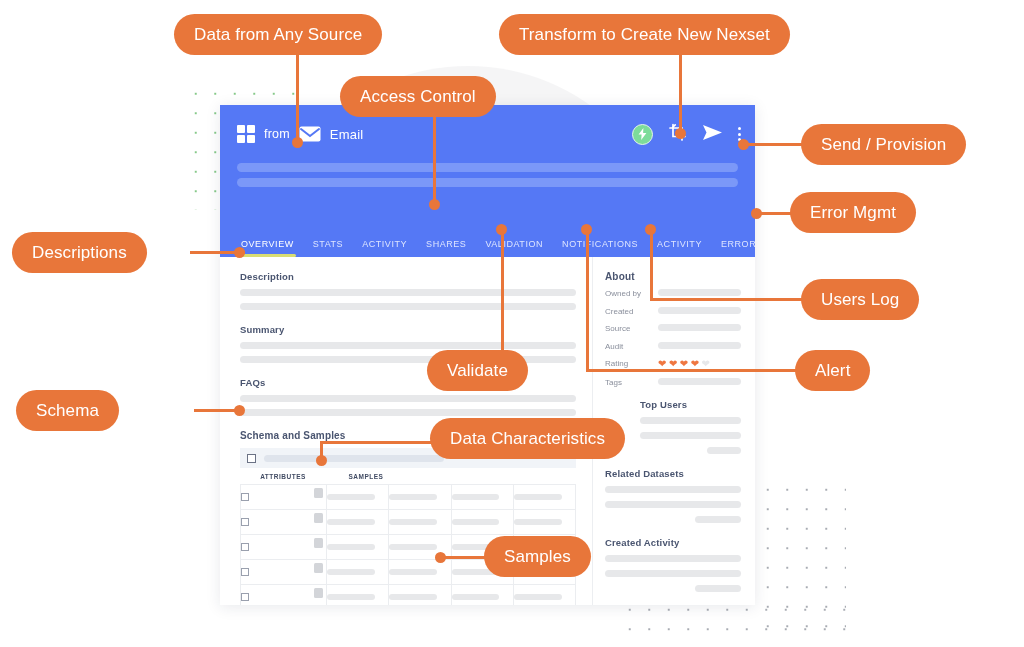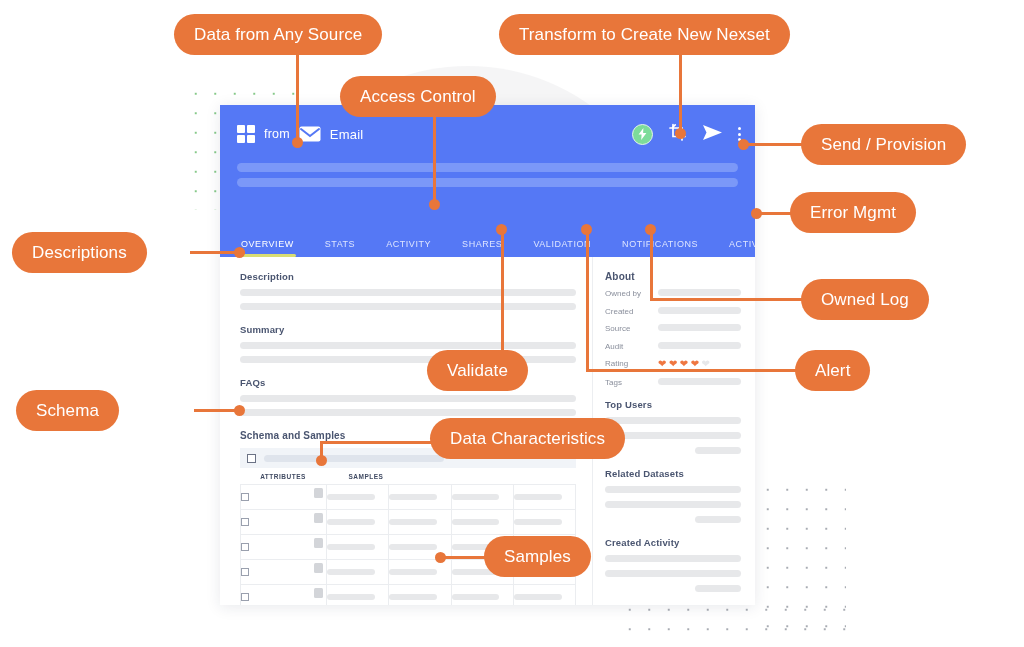--- a/index.html
+++ b/index.html
@@ -67,21 +67,21 @@
     background: #7ddc9a; border: 1.5px solid #e6f6ea;
     display: flex; align-items: center; justify-content: center;
   }
   .dots-v { display: flex; flex-direction: column; gap: 2.2px; align-items: center; }
   .dots-v i { width: 3px; height: 3px; border-radius: 50%; background: #fff; display: block; }
 
   .hdr-bars { padding: 0 17px; display: flex; flex-direction: column; gap: 6px; }
   .hdr-bar { height: 9px; border-radius: 4.5px; background: #7b98f8; }
 
   .tabs {
-    display: flex; align-items: flex-end; gap: 13px;
+    display: flex; align-items: flex-end; gap: 1px;
     background: #5578f5; height: 30px; padding: 0 0 0 12px;
   }
   .tab {
     color: #dde5ff; font-size: 9px; letter-spacing: .55px;
     padding: 0 9px 8px 9px; position: relative; white-space: nowrap;
     cursor: pointer;
   }
   .tab.active { color: #ffffff; }
   .tab.active::after {
     content: ""; position: absolute; left: 7px; right: 7px; bottom: 0;
@@ -398,21 +398,21 @@
               <span class="heart">❤</span>
               <span class="heart off">❤</span>
             </span>
           </div>
           <div class="about-row">
             <span class="about-key">Tags</span>
             <span class="about-val"></span>
           </div>
         </div>
 
-        <div class="rblock" style="margin-top:12px;">
+        <div class="rblock" style="margin-top:12px;margin-left:35px;">
           <div class="sec-title">Top Users</div>
           <div class="rbar"></div>
           <div class="rbar"></div>
           <div class="rbar short"></div>
         </div>
 
         <div class="rblock" style="margin-top:14px;">
           <div class="sec-title">Related Datasets</div>
           <div class="rbar"></div>
           <div class="rbar"></div>
@@ -466,21 +466,21 @@
   <div class="knob" style="left:316px; top:455px;"></div>
 
   <div class="lead h" style="left:441px; top:556px; width:58px;"></div>
   <div class="knob" style="left:435px; top:552px;"></div>
 
   <div class="pill" style="left:174px; top:14px;">Data from Any Source</div>
   <div class="pill" style="left:340px; top:76px;">Access Control</div>
   <div class="pill" style="left:499px; top:14px;">Transform to Create New Nexset</div>
   <div class="pill" style="left:801px; top:124px;">Send / Provision</div>
   <div class="pill" style="left:790px; top:192px;">Error Mgmt</div>
-  <div class="pill" style="left:801px; top:279px;">Owned Log</div>
+  <div class="pill" style="left:801px; top:279px;">Users Log</div>
   <div class="pill" style="left:795px; top:350px;">Alert</div>
   <div class="pill" style="left:12px; top:232px;">Descriptions</div>
   <div class="pill" style="left:16px; top:390px;">Schema</div>
   <div class="pill" style="left:427px; top:350px;">Validate</div>
   <div class="pill" style="left:430px; top:418px;">Data Characteristics</div>
   <div class="pill" style="left:484px; top:536px;">Samples</div>
 
 </div>
 
 </body></html>

